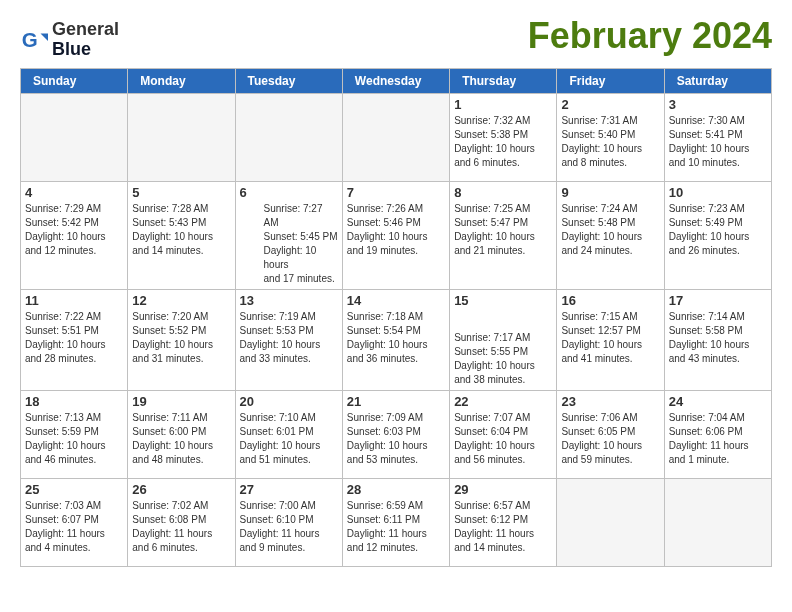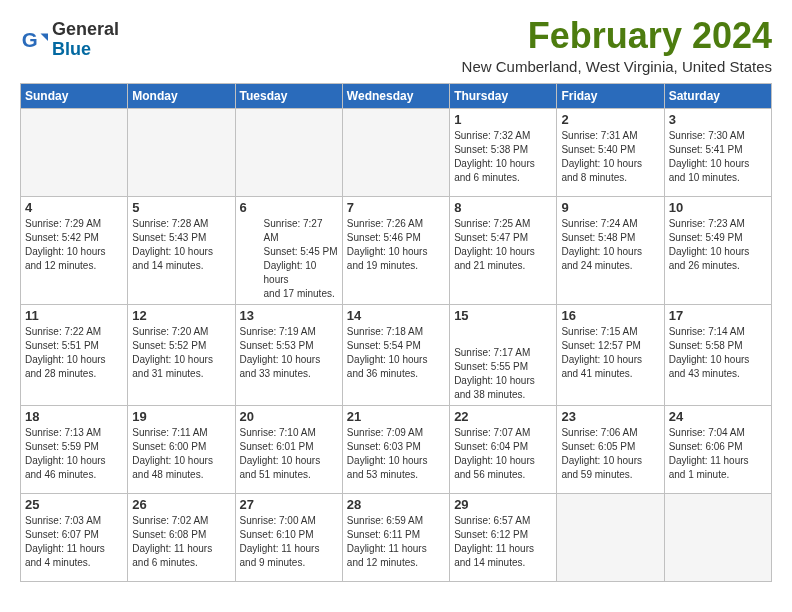--- a/index.html
+++ b/index.html
@@ -20,21 +20,21 @@
       display: flex;
       align-items: center;
       margin-top: 4px;
     }
     .logo-text {
       font-size: 18px;
       font-weight: bold;
       color: #333;
       line-height: 1.1;
     }
-    .logo-blue { color: #0369a1; }
+    .logo-blue { color: #0f172a; }
     .logo-icon {
       width: 28px;
       height: 28px;
       margin-right: 4px;
     }
     .title-section {
       text-align: right;
     }
     .month-title {
       font-size: 36px;
@@ -50,21 +50,21 @@
     table {
       width: 100%;
       border-collapse: collapse;
       table-layout: fixed;
     }
     th {
       background-color: #2a6bbb;
       color: #fff;
       font-size: 12px;
       font-weight: bold;
-      padding: 5px 4px;
+      padding: 5px 12px;
       border: 1px solid #c0c0c0;
       text-align: left;
     }
     td {
       border: 1px solid #c0c0c0;
       vertical-align: top;
       padding: 3px 4px;
       font-size: 10px;
       color: #333;
       height: 88px;
@@ -96,21 +96,20 @@
     </svg>
     <div>
       <div class="logo-text">
         <span>General</span><br>
         <span class="logo-blue">Blue</span>
       </div>
     </div>
   </div>
   <div class="title-section">
     <div class="month-title">February 2024</div>
-    <div class="location-title">New Cumberland, West Virginia, United States</div>
   </div>
 </div>
 
 <table>
   <thead>
     <tr>
     <th>Sunday</th>
         <th>Monday</th>
         <th>Tuesday</th>
         <th>Wednesday</th>

